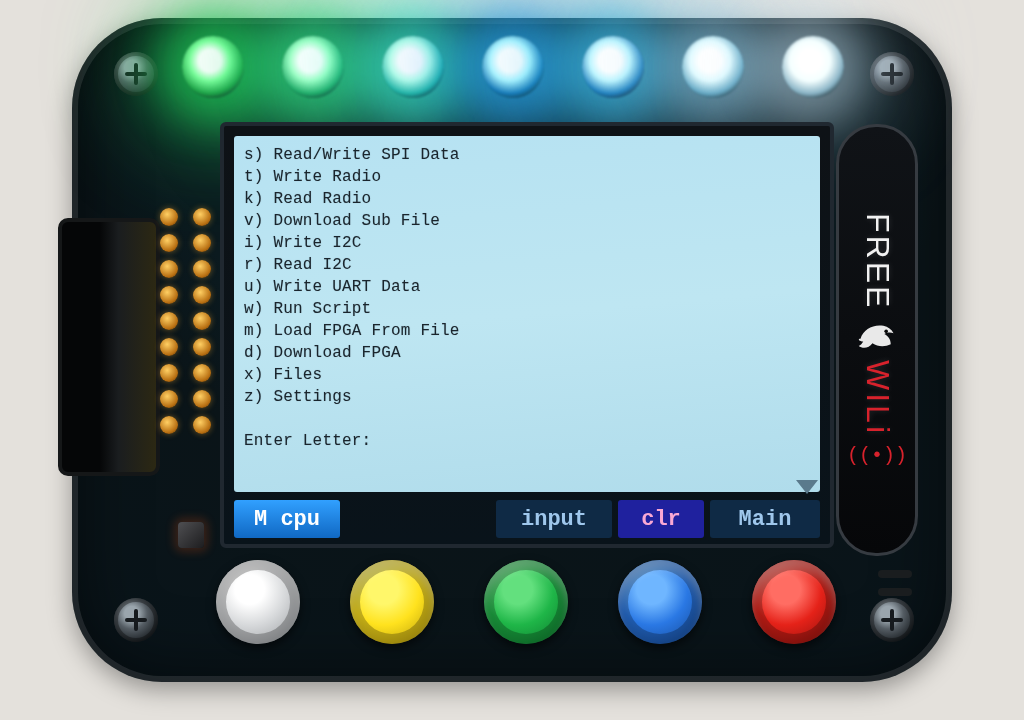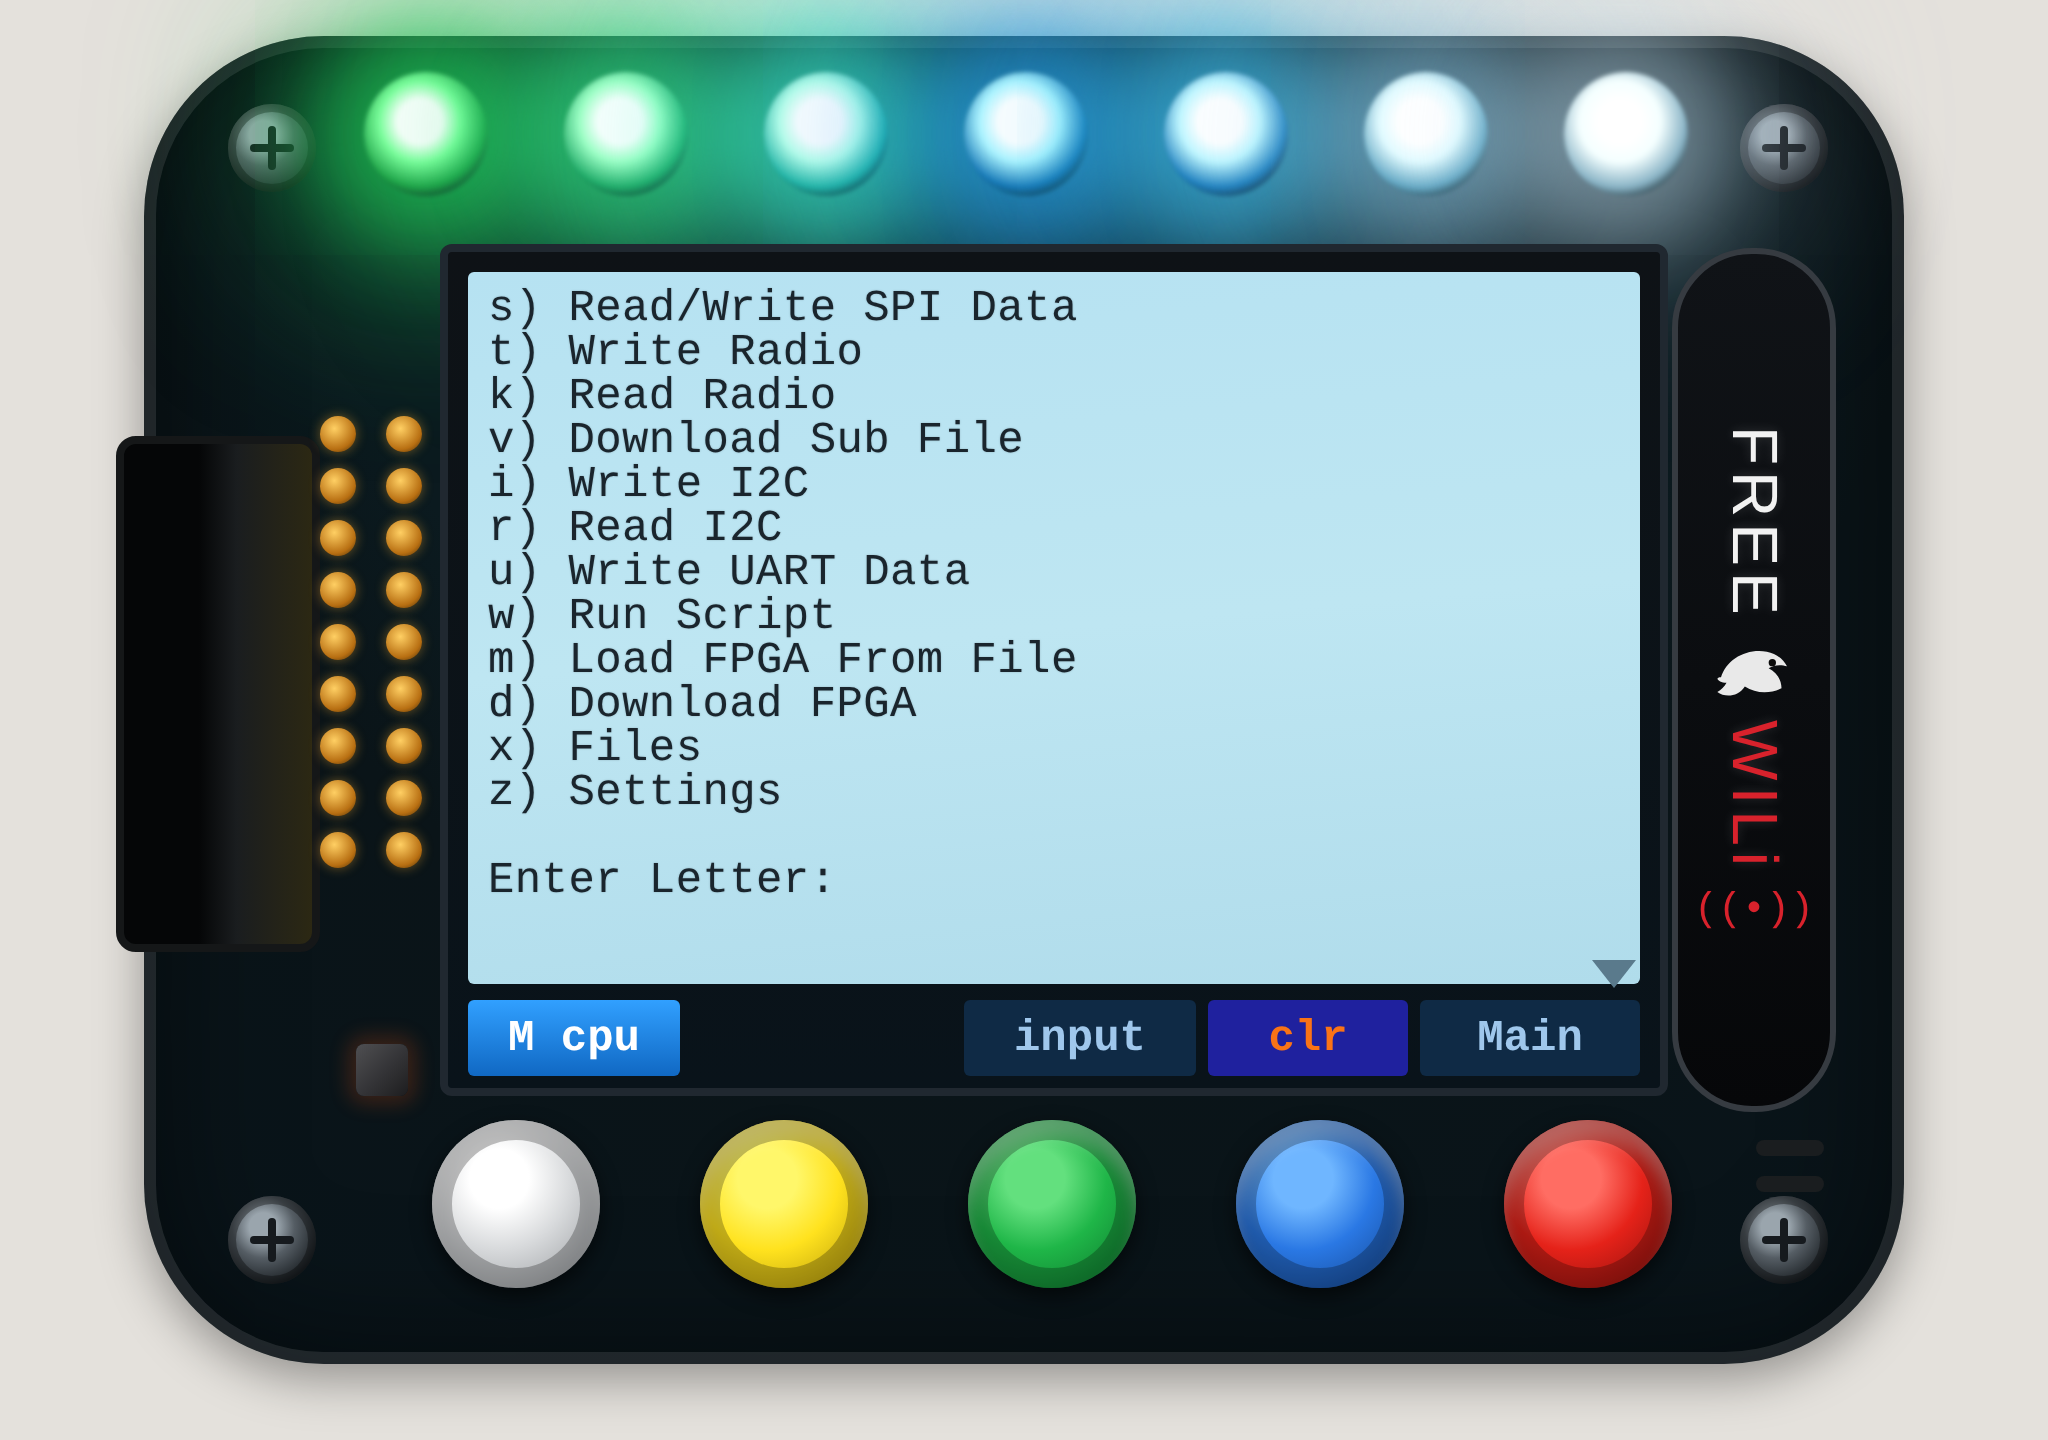--- a/index.html
+++ b/index.html
@@ -17,29 +17,29 @@
   .led{width:62px;height:62px;border-radius:50%;filter:blur(1px);
     background:radial-gradient(circle at 45% 40%,#fff 0 22%,var(--c1) 40%,var(--c2) 65%,rgba(0,0,0,0) 82%);
     box-shadow:0 0 42px 22px var(--g),0 0 90px 42px var(--g)}
   .connector{position:absolute;left:-14px;top:200px;width:94px;height:250px;border-radius:10px;
     background:linear-gradient(90deg,#050607 0 40%,#1a1d1f 60%,#2c2813 100%);border:4px solid #151718}
   .gpio{position:absolute;left:88px;top:190px;width:56px;display:grid;grid-template-columns:1fr 1fr;gap:8px 10px}
   .pin{width:18px;height:18px;border-radius:50%;background:radial-gradient(circle at 40% 35%,#ffcf63,#b86f12 65%,#3a2708);box-shadow:0 0 6px rgba(255,180,50,.4)}
   .lcd-bezel{position:absolute;left:148px;top:104px;width:614px;height:426px;border-radius:6px;
     background:linear-gradient(180deg,#0e1216,#09131a);border:4px solid #202830;padding:10px 10px 6px;box-sizing:border-box}
   .lcd{width:100%;height:356px;background:linear-gradient(175deg,#b6e2f2 0%,#bee6f2 50%,#b0dceb 100%);
-    border-radius:3px;padding:8px 8px 4px 10px;box-sizing:border-box;color:#1a252d;font-size:22px;line-height:22px;
+    border-radius:3px;padding:8px 8px 4px 10px;box-sizing:border-box;color:#1a252d;font-size:16px;line-height:22px;
     letter-spacing:.2px;text-shadow:0 0 1px rgba(20,30,38,.25);overflow:hidden}
   .row{white-space:nowrap}
   .softkeys{display:flex;height:46px;margin-top:4px;align-items:center}
   .sk{height:38px;display:flex;align-items:center;justify-content:center;font-family:Liberation Mono, monospace;font-size:22px;font-weight:600;border-radius:3px}
   .sk-m{width:106px;background:linear-gradient(180deg,#31a0ff,#1068c3);color:#fff}
   .sk-gap{flex:1}
   .sk-input{width:116px;color:#9fc7ec;background:#0f2a45}
-  .sk-clr{width:100px;color:#f97316;background:#1f219e;margin-left:6px}
+  .sk-clr{width:86px;color:#f9a8d4;background:#1f219e;margin-left:6px}
   .sk-main{width:110px;color:#9fc7ec;background:#0f2a45;margin-left:6px}
   .tri{position:absolute;right:12px;bottom:50px;width:0;height:0;border-left:11px solid transparent;border-right:11px solid transparent;border-top:14px solid #5a7a8c}
   .buttons{position:absolute;left:144px;bottom:38px;display:flex;gap:50px}
   .btn{width:84px;height:84px;border-radius:50%;
     background:radial-gradient(circle at 40% 35%,var(--h) 0 20%,var(--m) 48%,var(--d) 100%);
     box-shadow:inset 0 0 0 10px rgba(0,0,0,.25),inset 0 8px 8px rgba(255,255,255,.35),0 4px 10px rgba(0,0,0,.6)}
   .brand{position:absolute;right:34px;top:106px;width:76px;height:426px;border-radius:40px;
     background:linear-gradient(180deg,#101317,#060709);border:3px solid #363b41;display:flex;flex-direction:column;align-items:center;justify-content:center;gap:8px}
   .vtxt{writing-mode:vertical-rl;font-family:Impact,Haettenschweiler,'Arial Narrow Bold',sans-serif;letter-spacing:3px;font-size:32px;text-shadow:0 0 6px rgba(255,255,255,.15)}
   .t-free{color:#f2f2f2}.t-wili{color:#d8222c}

